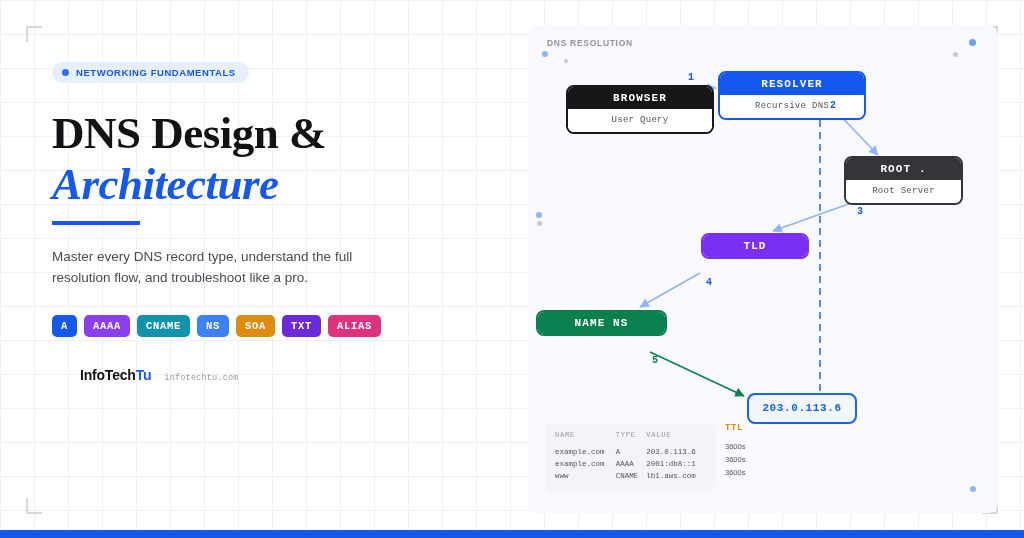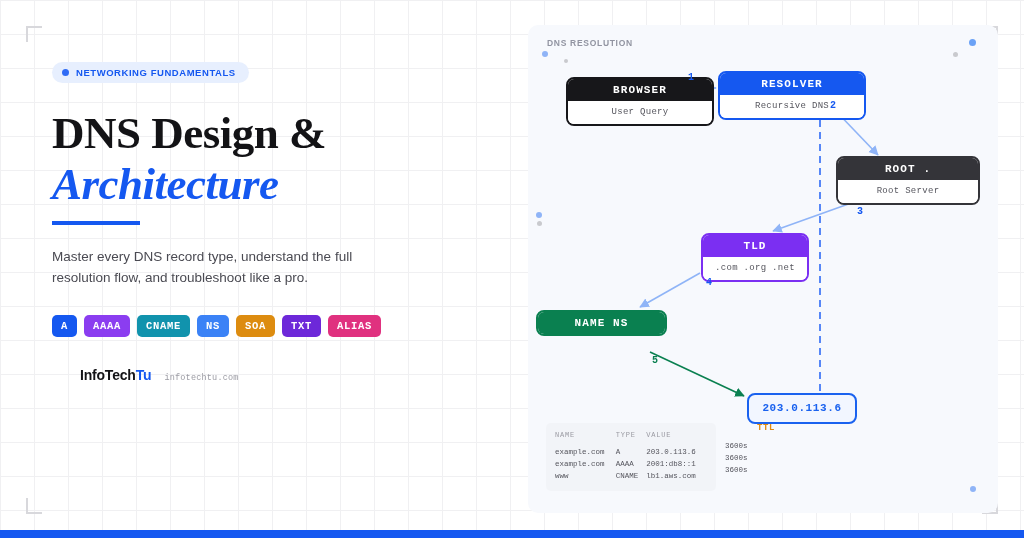--- a/index.html
+++ b/index.html
@@ -102,25 +102,25 @@
     font-family: "Liberation Mono", monospace;
     font-size: 11px; font-weight: 700; letter-spacing: 1.1px;
     color: #ffffff; text-align: center; padding: 5px 0 5px;
   }
   .node .body {
     font-family: "Liberation Mono", monospace;
     font-size: 9px; color: #56565e; text-align: center;
     background: #ffffff; padding: 6px 0 7px; letter-spacing: .3px;
   }
 
-  #node-browser  { left: 38px;  top: 52px;  width: 148px; border-color: #17171a; }
+  #node-browser  { left: 38px;  top: 60px;  width: 148px; border-color: #17171a; }
   #node-browser .head { background: #17171a; }
   #node-resolver { left: 190px; top: 46px;  width: 148px; border-color: #1558f0; }
   #node-resolver .head { background: #1558f0; }
-  #node-root     { left: 308px; top: 131px; width: 144px; border-color: #2e2e34; }
+  #node-root     { left: 316px; top: 131px; width: 119px; border-color: #2e2e34; }
   #node-root .head { background: #343439; }
   #node-tld      { left: 173px; top: 208px; width: 108px; border-color: #7b2ff2; }
   #node-tld .head { background: #7b2ff2; }
   #node-auth     { left: 8px;   top: 285px; width: 131px; border-color: #0a8050; }
   #node-auth .head { background: #0a8050; }
 
   #node-answer {
     position: absolute; left: 219px; top: 368px; width: 110px;
     border: 2px solid #1a62ef; border-radius: 8px;
     background: #f2f6ff; text-align: center;
@@ -152,24 +152,24 @@
   #records td {
     font-family: Liberation Mono, monospace;
     font-size: 7.5px; color: #55555d; text-align: left;
     padding: 2px 5px 2px 0; white-space: nowrap;
   }
 
   #ttl-col { position: absolute; left: 197px; top: 398px; }
   #ttl-col .ttl-head {
     font-family: "Liberation Mono", monospace;
     font-size: 9px; font-weight: 700; color: #e08a10;
-    letter-spacing: .6px; margin-bottom: 7px; margin-left: 32px;
+    letter-spacing: .6px; margin-bottom: 7px;
   }
   #ttl-col .ttl-val {
-    font-family: Liberation Mono, monospace;
+    font-family: Liberation Sans, sans-serif;
     font-size: 7.5px; color: #55555d; padding: 2px 0;
   }
 </style>
 </head>
 <body>
 
 <div id="grid"></div>
 
 <div class="bracket tl"></div>
 <div class="bracket bl"></div>
@@ -256,21 +256,20 @@
     <div class="body">Recursive DNS</div>
   </div>
 
   <div class="node" id="node-root" style="border-color: rgb(52, 52, 57);">
     <div class="head" style="background: rgb(52, 52, 57);">ROOT .</div>
     <div class="body">Root Server</div>
   </div>
 
   <div class="node" id="node-tld" style="border-color: rgb(123, 47, 242);">
     <div class="head" style="background: rgb(123, 47, 242);">TLD</div>
-    <div class="body">.com .org .net</div>
   </div>
 
   <div class="node" id="node-auth" style="border-color: rgb(10, 128, 80);">
     <div class="head" style="background: rgb(10, 128, 80);">NAME NS</div>
   </div>
 
   <div id="node-answer">203.0.113.6</div>
 
   <span class="step" style="left:160px; top:47px;">1</span>
   <span class="step" style="left:302px; top:75px;">2</span>

